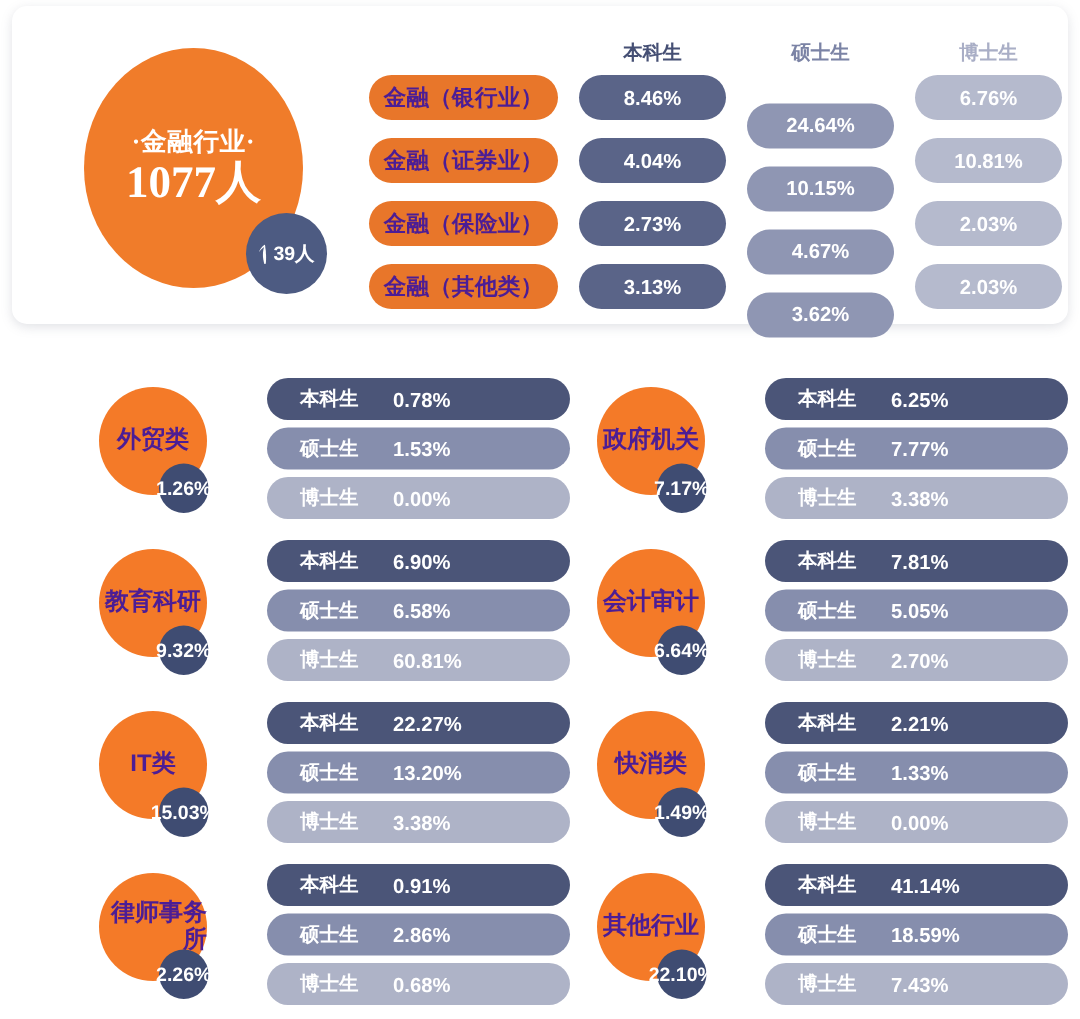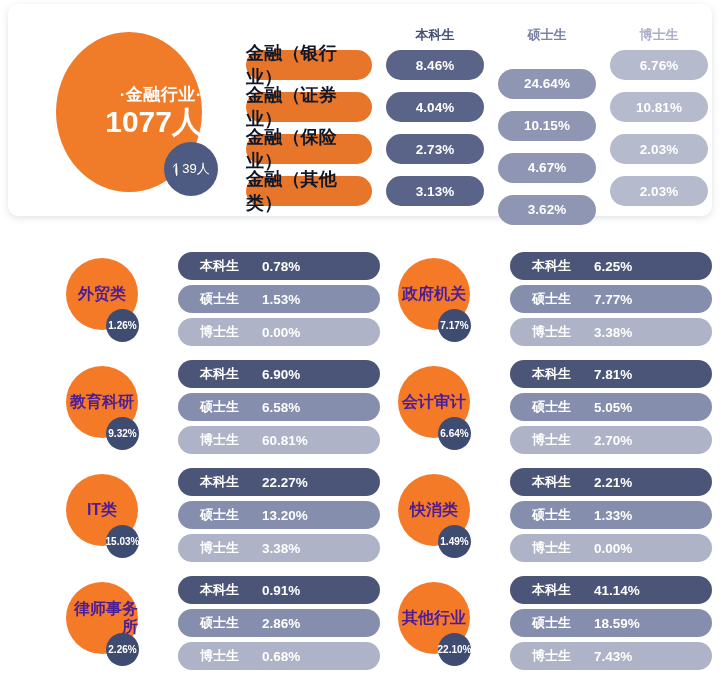--- a/index.html
+++ b/index.html
@@ -15,52 +15,53 @@
     position:absolute;left:8px;top:4px;width:704px;height:212px;
     background:#ffffff;border-radius:10px;
     box-shadow:0 2px 7px rgba(120,125,140,.22);
   }
   .top-card-inner{position:relative;width:100%;height:100%;}
 
   .finance-circle{
     position:absolute;left:48px;top:28px;width:146px;height:160px;
     border-radius:50%;
     background:#f07c2a;
-    display:flex;flex-direction:column;align-items:flex-end;justify-content:center;
+    display:flex;flex-direction:column;align-items:center;justify-content:center;
     color:#fff;
+    font-family:Liberation Serif, serif;
   }
   .fc-title{font-size:17px;font-weight:bold;letter-spacing:.5px;line-height:1.1;}
   .fc-count{font-size:30px;font-weight:bold;line-height:1.05;margin-top:1px;}
 
   .finance-badge{
     position:absolute;left:156px;top:138px;width:54px;height:54px;
     border-radius:50%;background:#4d5b82;
     display:flex;align-items:center;justify-content:center;
-    color:#fff;font-size:13px;font-weight:normal;
+    color:#fff;font-size:13px;font-weight:bold;
     gap:1px;
   }
   .badge-arrow{display:block;width:9px;height:13px;}
 
   .fin-rows{position:absolute;left:238px;top:16px;right:10px;}
   .fin-head{display:flex;height:24px;align-items:flex-end;margin-bottom:6px;}
   .fin-head .spacer{width:126px;flex:none;}
   .fin-head .hcell{
     width:98px;flex:none;margin-left:14px;text-align:center;
     font-size:13px;font-weight:bold;
   }
   .h-bk{color:#454f74;}
   .h-ms{color:#7b83a5;}
   .h-dr{color:#a9aec6;}
 
   .fin-row{display:flex;align-items:center;height:30px;margin-bottom:12px;}
   .fin-label{
     width:126px;flex:none;height:30px;border-radius:15px;
-    background:#e8762a;color:#0f172a;
+    background:#e8762a;color:#4c1d95;
     display:flex;align-items:center;justify-content:center;
-    font-size:18px;font-weight:bold;letter-spacing:.2px;
+    font-size:15px;font-weight:bold;letter-spacing:.2px;
   }
   .fin-val{
     width:98px;flex:none;margin-left:14px;height:30px;border-radius:15px;
     display:flex;align-items:center;justify-content:center;
     color:#fff;font-size:13.5px;font-weight:bold;
   }
   .v-bk{background:#5a6488;}
   .v-ms{background:#8f96b3;margin-top:37px;}
   .v-dr{background:#b5bacd;}
 
@@ -81,21 +82,21 @@
   .g-circle{
     position:absolute;left:8px;top:6px;width:72px;height:72px;border-radius:50%;
     background:#f47a28;color:#4c1d95;
     display:flex;align-items:center;justify-content:center;text-align:right;
     font-size:16px;font-weight:bold;line-height:1.15;
   }
   .g-badge{
     position:absolute;left:48px;top:57px;width:33px;height:33px;border-radius:50%;
     background:#3f4c72;color:#fff;
     display:flex;align-items:center;justify-content:center;
-    font-size:10px;font-weight:bold;
+    font-size:13px;font-weight:bold;
   }
   .g-pills{position:absolute;left:120px;top:0;width:202px;}
   .pill{
     height:28px;border-radius:14px;margin-bottom:5px;
     display:flex;align-items:center;
     color:#fff;font-weight:bold;
   }
   .pill .pl{font-size:13px;margin-left:22px;width:52px;flex:none;}
   .pill .pv{font-size:13.5px;margin-left:10px;}
   .p-bk{background:#4b5578;}

